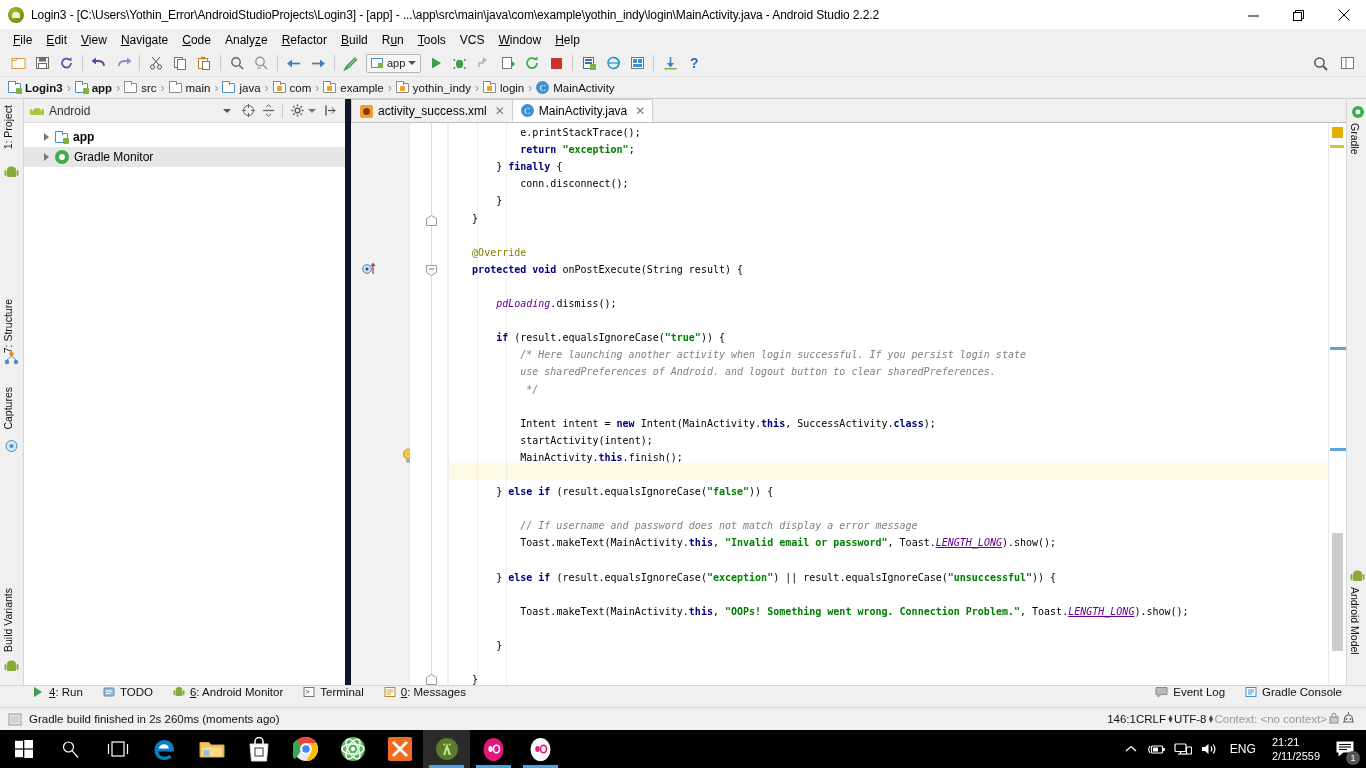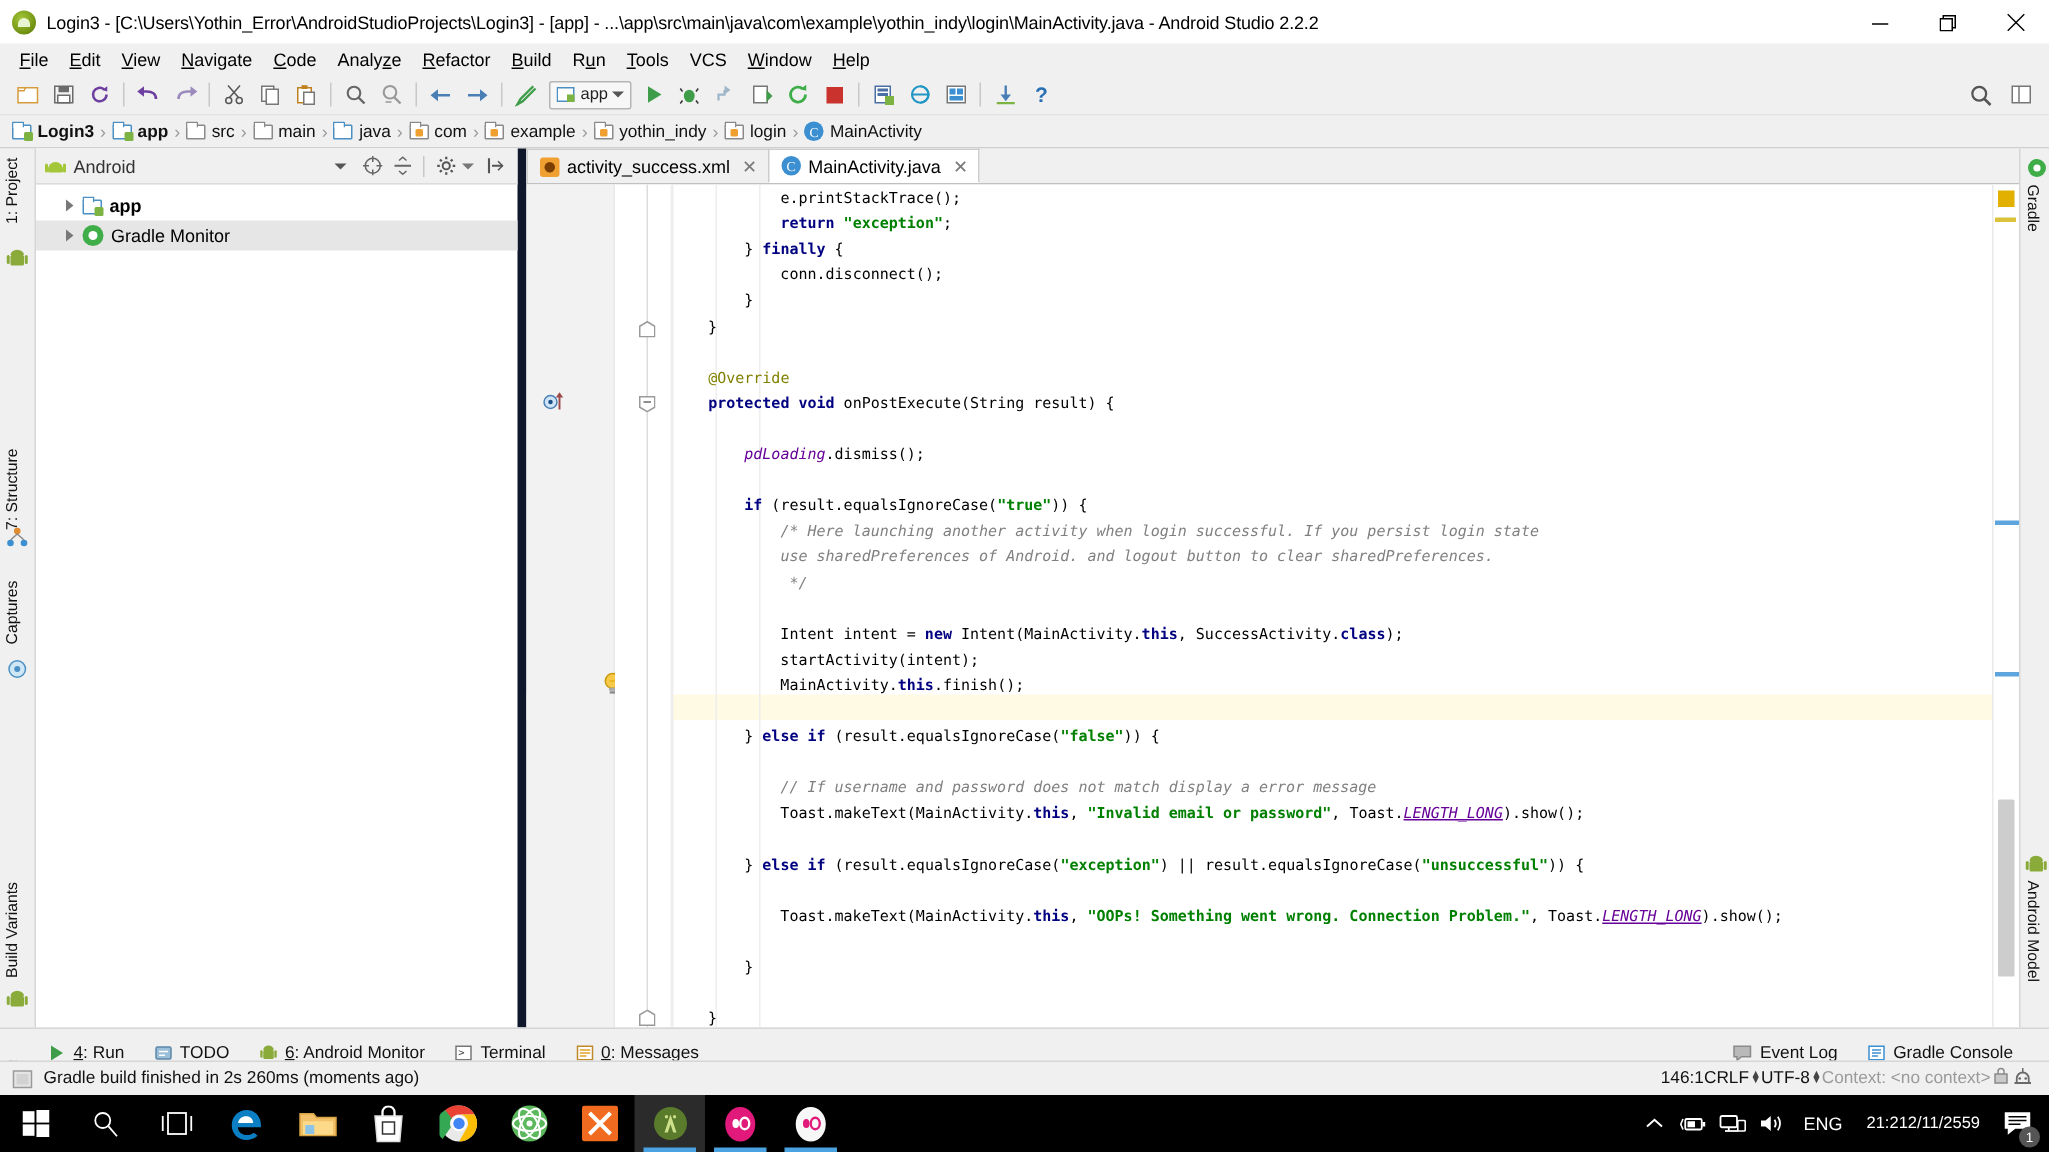--- a/index.html
+++ b/index.html
@@ -299,21 +299,21 @@
   
   .bottombar {
     position: absolute; left: 0; top: 685px;
     width: 1366px; height: 22px;
     background: #f0f0f0;
     display: flex; align-items: center;
     border-top: 1px solid #d6d6d6;
     font-size: 11.5px; color: #111;
   }
   .bwin {
-    display: flex; align-items: flex-end; gap: 5px;
+    display: flex; align-items: flex-start; gap: 5px;
     padding: 0 10px; height: 22px; white-space: nowrap;
   }
   .bwin u { text-decoration: underline; }
 
   
   .statusbar {
     position: absolute; left: 0; top: 707px;
     width: 1366px; height: 23px;
     background: #f0f0f0;
     display: flex; align-items: center;
@@ -342,21 +342,21 @@
   .tb-item .run-bar {
     position: absolute; bottom: 0; left: 6px; right: 6px; height: 3px;
     background: #4aa3e0;
   }
   .tray {
     margin-left: auto; display: flex; align-items: center;
     color: #fff; font-size: 11px; padding-right: 4px; gap: 0;
   }
   .tray-ico { width: 26px; height: 38px; display:flex; align-items:center; justify-content:center; }
   .tray-time {
-    display: flex; flex-direction: row; align-items: center;
+    display: flex; flex-direction: column; 
     font-size: 11px; line-height: 14px; color: #fff; padding: 0 8px;
   }
   .notif-badge {
     position: relative; width: 34px; height: 38px;
     display: flex; align-items: center; justify-content: center;
   }
   .notif-badge .cnt {
     position: absolute; right: 2px; bottom: 3px;
     width: 14px; height: 14px; border-radius: 50%;
     background: #555; color: #fff; font-size: 9px;

